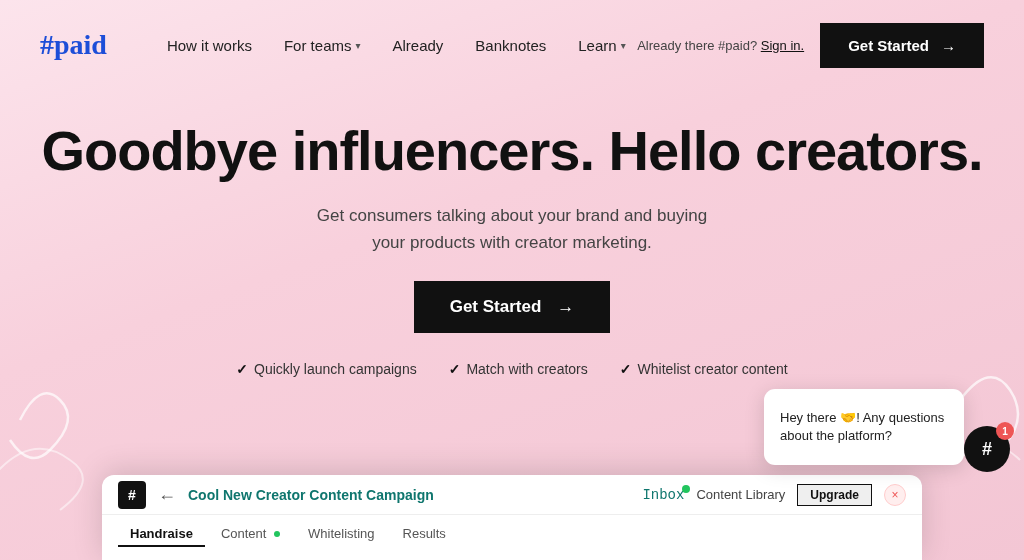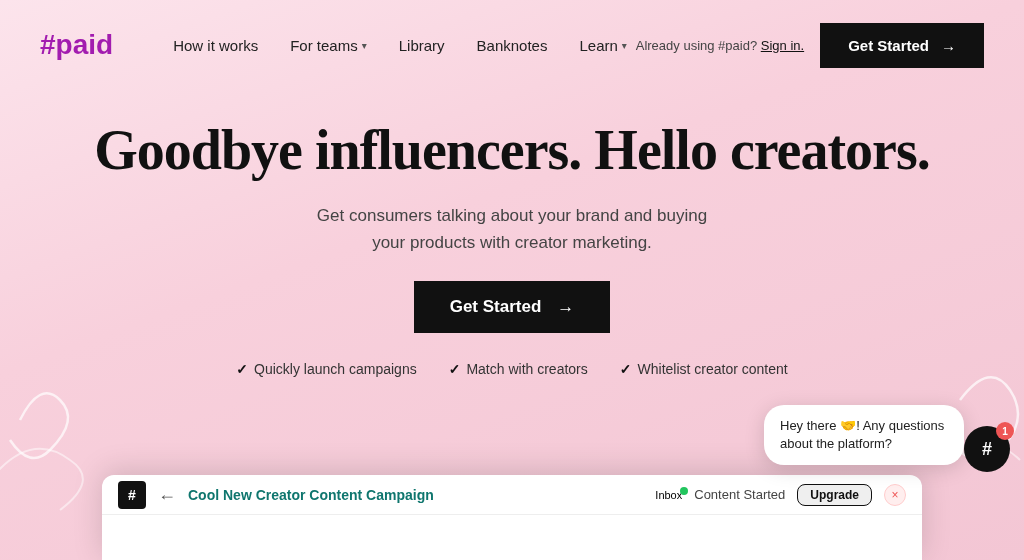--- a/index.html
+++ b/index.html
@@ -35,23 +35,24 @@
       display: flex;
       align-items: center;
       padding: 0 40px;
       height: 90px;
       background: transparent;
     }
 
     .logo {
       font-size: 28px;
       font-weight: 900;
-      color: #a21caf;
+      color: #1d4ed8;
       margin-right: 60px;
       white-space: nowrap;
+      font-family: Liberation Serif, serif;
     }
 
     nav {
       display: flex;
       align-items: center;
       gap: 32px;
       flex: 1;
     }
 
     .nav-link {
@@ -113,21 +114,20 @@
       padding-top: 30px;
     }
 
     .hero-title {
       font-size: 56px;
       font-weight: 900;
       color: #111;
       line-height: 1.1;
       margin-bottom: 20px;
       letter-spacing: -1px;
-      font-family: Liberation Serif, serif;
     }
 
     .hero-subtitle {
       font-size: 17px;
       color: #444;
       line-height: 1.6;
       margin-bottom: 25px;
       max-width: 420px;
     }
 
@@ -204,23 +204,24 @@
       flex: 1;
     }
 
     .app-header-right {
       display: flex;
       align-items: center;
       gap: 12px;
     }
 
     .inbox-btn {
-      font-size: 11px;
-      color: #000000;
+      font-size: 14px;
+      color: #0f766e;
       position: relative;
+      font-family: Liberation Mono, monospace;
     }
 
     .inbox-dot {
       width: 8px;
       height: 8px;
       background: #22c55e;
       border-radius: 50%;
       position: absolute;
       top: -2px;
       right: -6px;
@@ -230,21 +231,21 @@
       font-size: 13px;
       color: #444;
     }
 
     .upgrade-btn {
       border: 1.5px solid #111;
       padding: 3px 12px;
       font-size: 12px;
       font-weight: 600;
       color: #111;
-      border-radius: 8px;
+      border-radius: 0;
       cursor: pointer;
     }
 
     .close-btn {
       width: 22px;
       height: 22px;
       border-radius: 50%;
       background: #fee;
       border: 1px solid #fcc;
       display: flex;
@@ -299,22 +300,22 @@
       margin-left: 4px;
       vertical-align: middle;
     }
 
     
     .chat-bubble {
       position: absolute;
       bottom: 95px;
       right: 60px;
       background: #fff;
-      border-radius: 20px;
-      padding: 12px 16px;
+      border-radius: 11px;
+      padding: 20px 16px;
       box-shadow: 0 4px 20px rgba(0,0,0,0.15);
       z-index: 30;
       max-width: 200px;
       font-size: 13px;
       color: #222;
       line-height: 1.4;
     }
 
     
     .chat-icon-circle {
@@ -370,34 +371,34 @@
 
   <nav>
     <span class="nav-link">
       <span>How it works</span>
     </span>
     <span class="nav-link">
       <span>For teams</span>
       <span class="chevron">▾</span>
     </span>
     <span class="nav-link">
-      <span>Library</span>
+      <span>Already</span>
     </span>
     <span class="nav-link">
       <span>Banknotes</span>
     </span>
     <span class="nav-link">
       <span>Learn</span>
       <span class="chevron">▾</span>
     </span>
   </nav>
 
   <div class="header-right">
     <span class="already-text">
-      <span>Already using #paid?</span>
+      <span>Already there #paid?</span>
       <span class="sign-in-link">Sign in.</span>
     </span>
     <button class="get-started-btn-header">
       <span>Get Started</span>
       <span>→</span>
     </button>
   </div>
 </header>
 
 <section class="hero">
@@ -428,25 +429,34 @@
 <div class="app-preview">
   <div class="app-preview-header">
     <div class="app-hash-icon">#</div>
     <span class="app-back-btn">←</span>
     <span class="app-title-text">Cool New Creator Content Campaign</span>
     <div class="app-header-right">
       <span class="inbox-btn">
         <span>Inbox</span>
         <span class="inbox-dot"></span>
       </span>
-      <span class="content-library-btn">Content Started</span>
+      <span class="content-library-btn">Content Library</span>
       <button class="upgrade-btn">Upgrade</button>
       <button class="close-btn">×</button>
     </div>
   </div>
+  <div class="app-tabs">
+    <span class="app-tab active">Handraise</span>
+    <span class="app-tab">
+      <span>Content</span>
+      <span class="app-tab-dot"></span>
+    </span>
+    <span class="app-tab">Whitelisting</span>
+    <span class="app-tab">Results</span>
+  </div>
 </div>
 
 <div class="chat-bubble">
   <span>Hey there 🤝! Any questions about the platform?</span>
 </div>
 
 <div class="chat-icon-circle">
   <span>#</span>
   <div class="notification-badge">1</div>
 </div>

